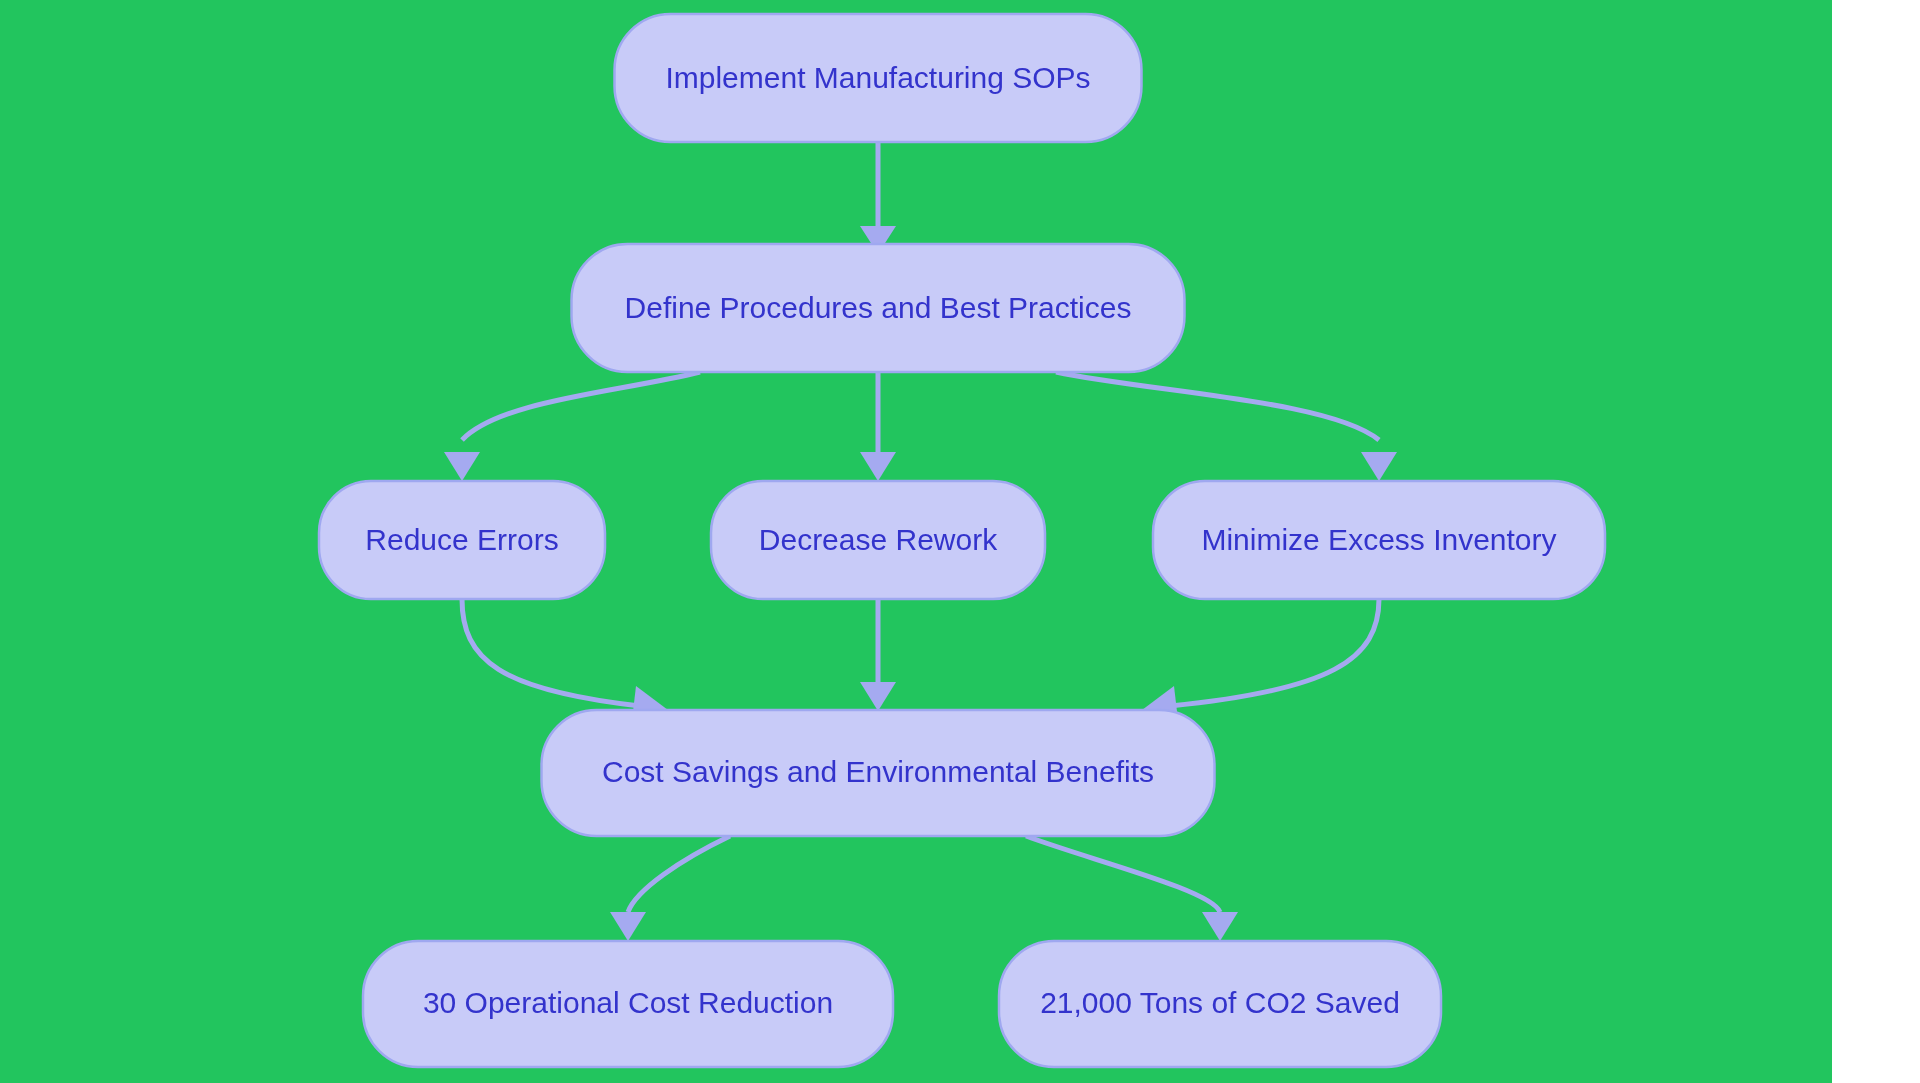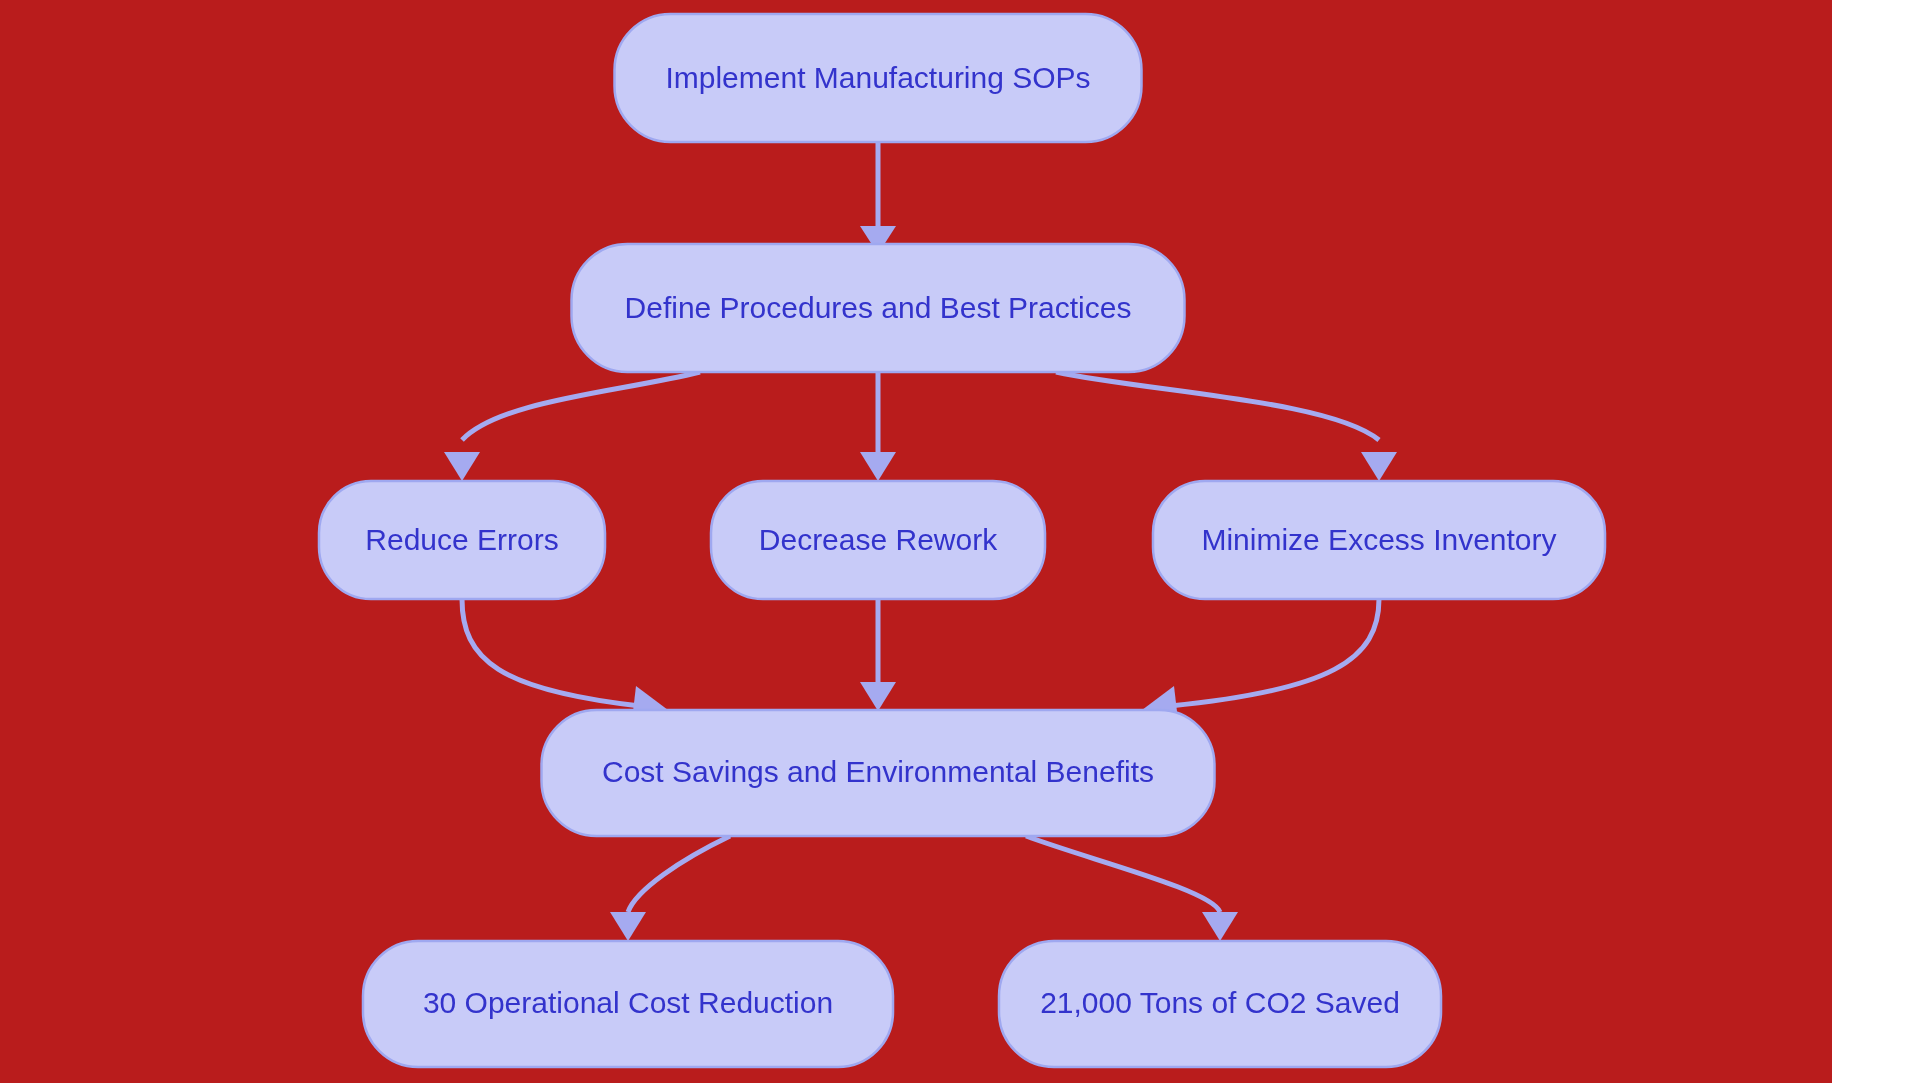--- a/index.html
+++ b/index.html
@@ -11,21 +11,21 @@
   body {
     width: 1920px;
     height: 1083px;
     overflow: hidden;
     font-family: "Liberation Sans", sans-serif;
   }
   #flowchart-root {
     position: relative;
     width: 1832px;
     height: 1083px;
-    background: #b91c1c;
+    background: #22c55e;
   }
   svg.diagram {
     display: block;
     width: 1920px;
     height: 1083px;
   }
   .node-shape {
     fill: #c8cbf8;
     stroke: #9fa8f0;
     stroke-width: 2.5;

